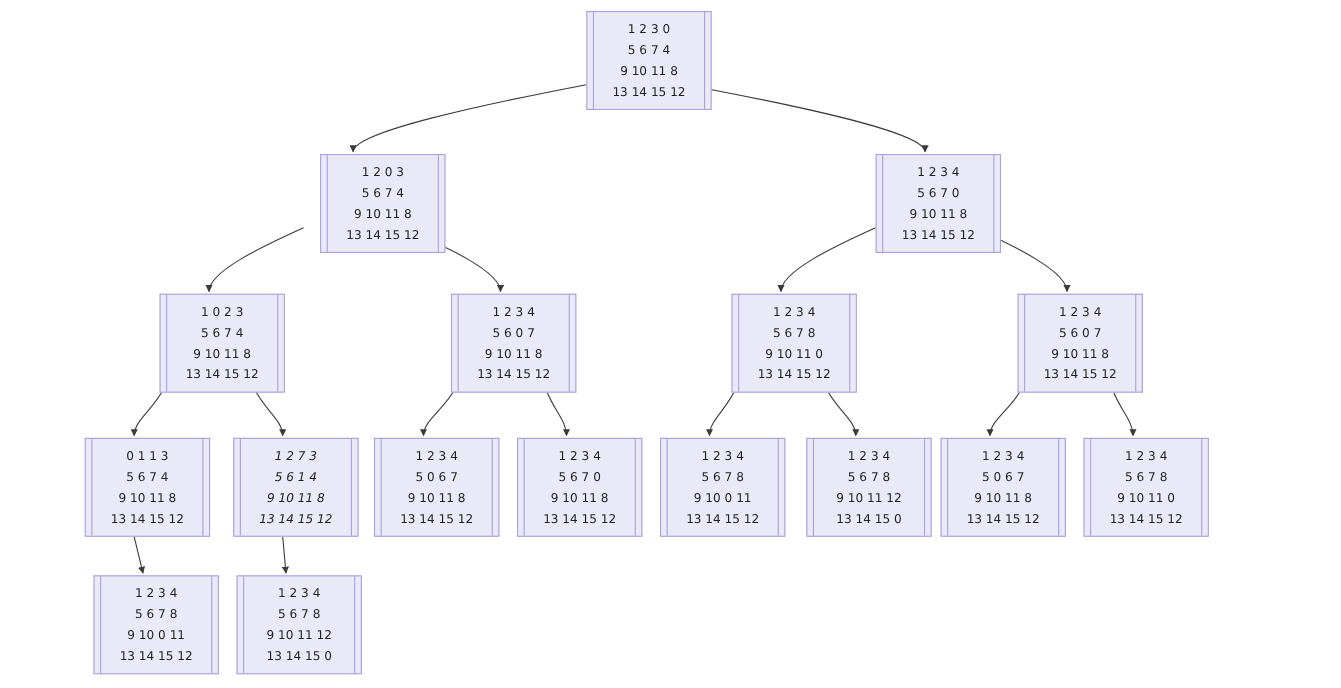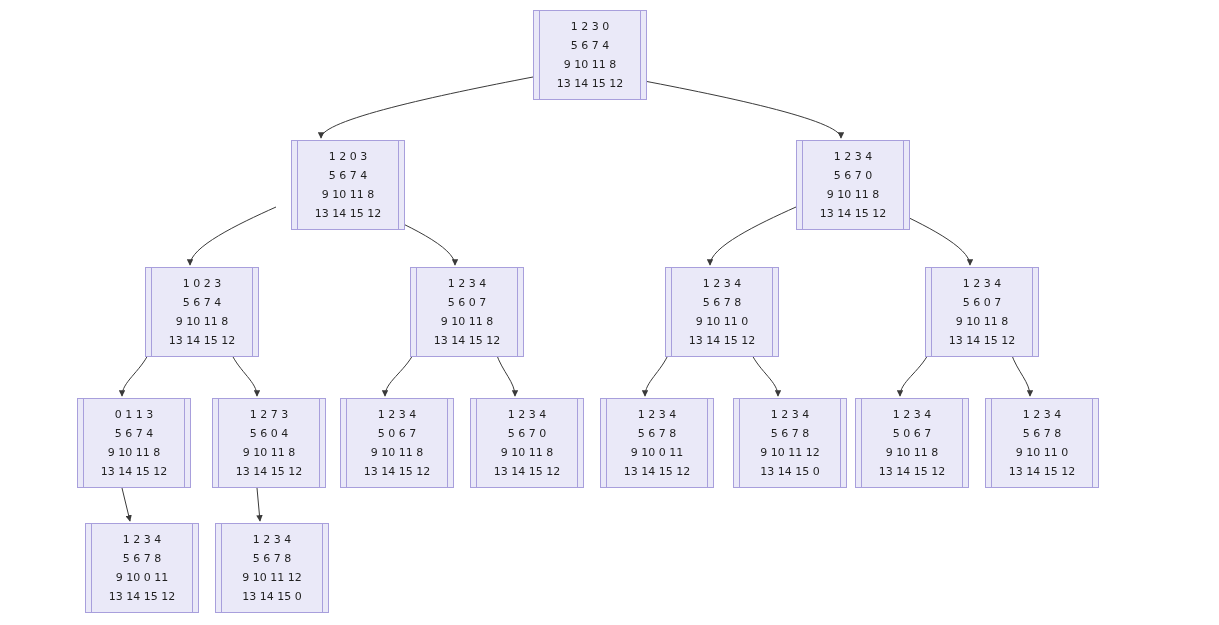--- a/index.html
+++ b/index.html
@@ -125,24 +125,24 @@
       </div>
   </div>
     <div class="node" style="left: 77px; top: 398px;">
     <div class="rows">
         <div class="row">0 1 1 3</div>
         <div class="row">5 6 7 4</div>
         <div class="row">9 10 11 8</div>
         <div class="row">13 14 15 12</div>
       </div>
   </div>
-    <div class="node" style="left: 212px; top: 398px;">
+    <div class="node" style="left: 212px; top: 398px; font-style: italic;">
     <div class="rows">
         <div class="row">1 2 7 3</div>
-        <div class="row">5 6 0 4</div>
+        <div class="row">5 6 1 4</div>
         <div class="row">9 10 11 8</div>
         <div class="row">13 14 15 12</div>
       </div>
   </div>
     <div class="node" style="left: 340px; top: 398px;">
     <div class="rows">
         <div class="row">1 2 3 4</div>
         <div class="row">5 0 6 7</div>
         <div class="row">9 10 11 8</div>
         <div class="row">13 14 15 12</div>

